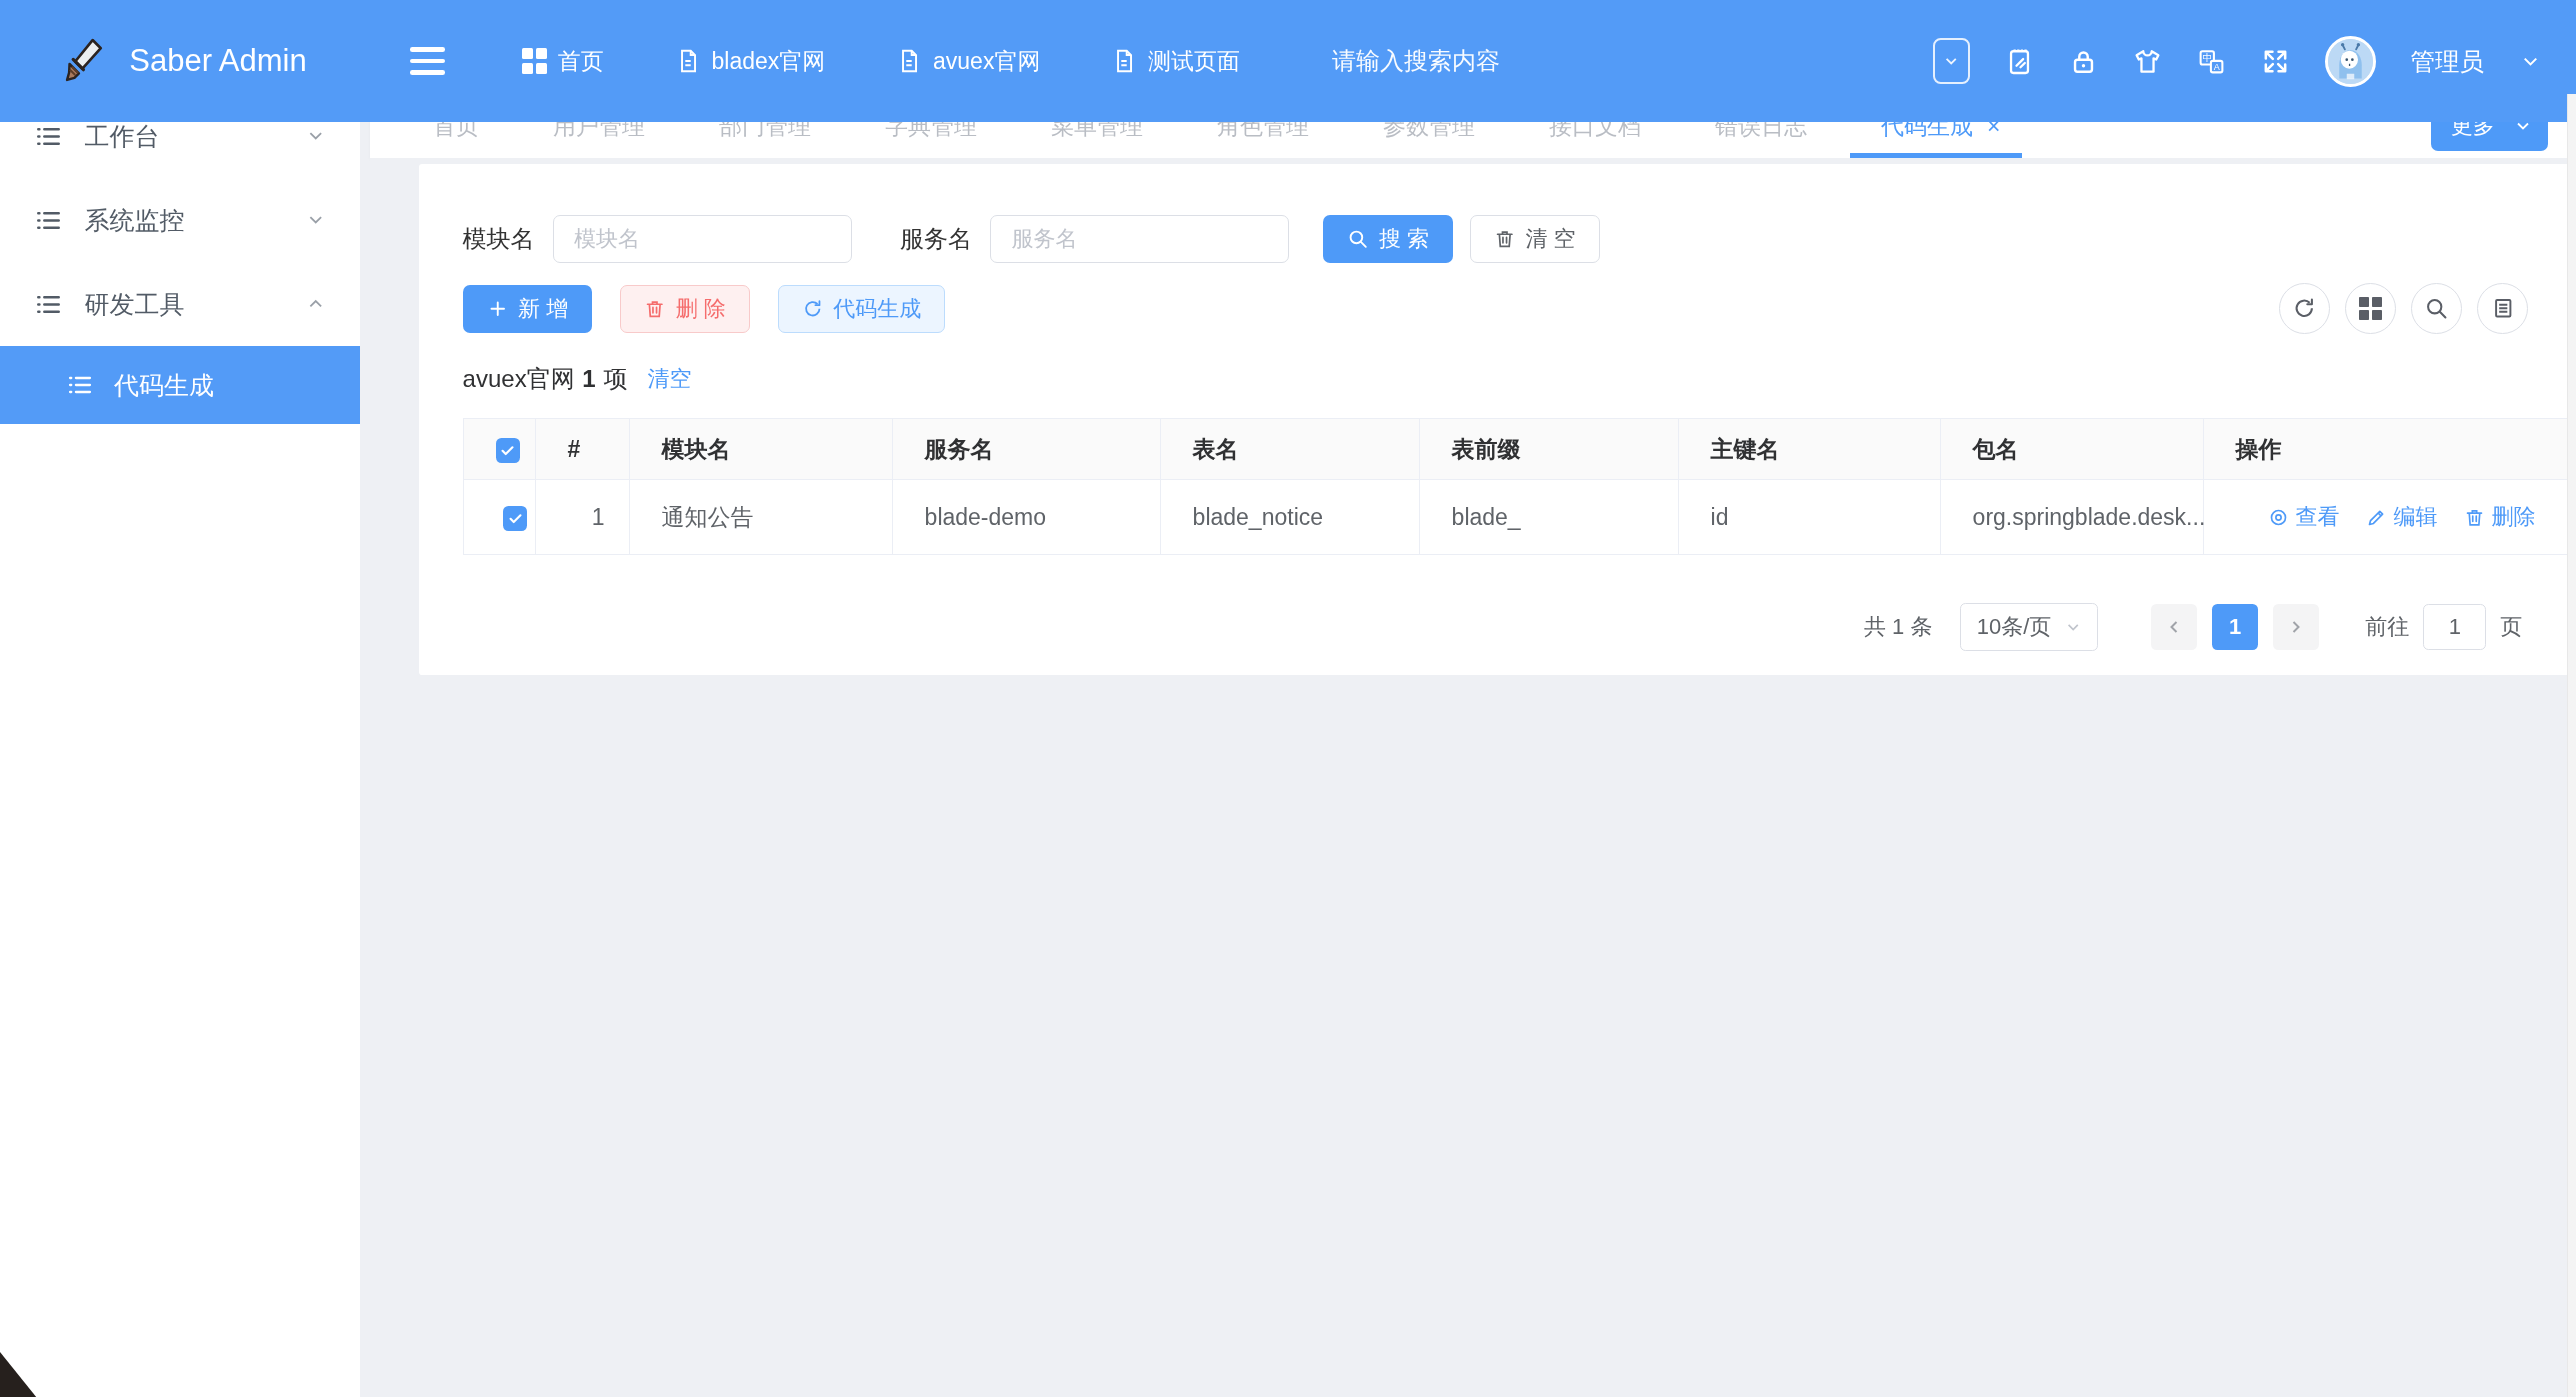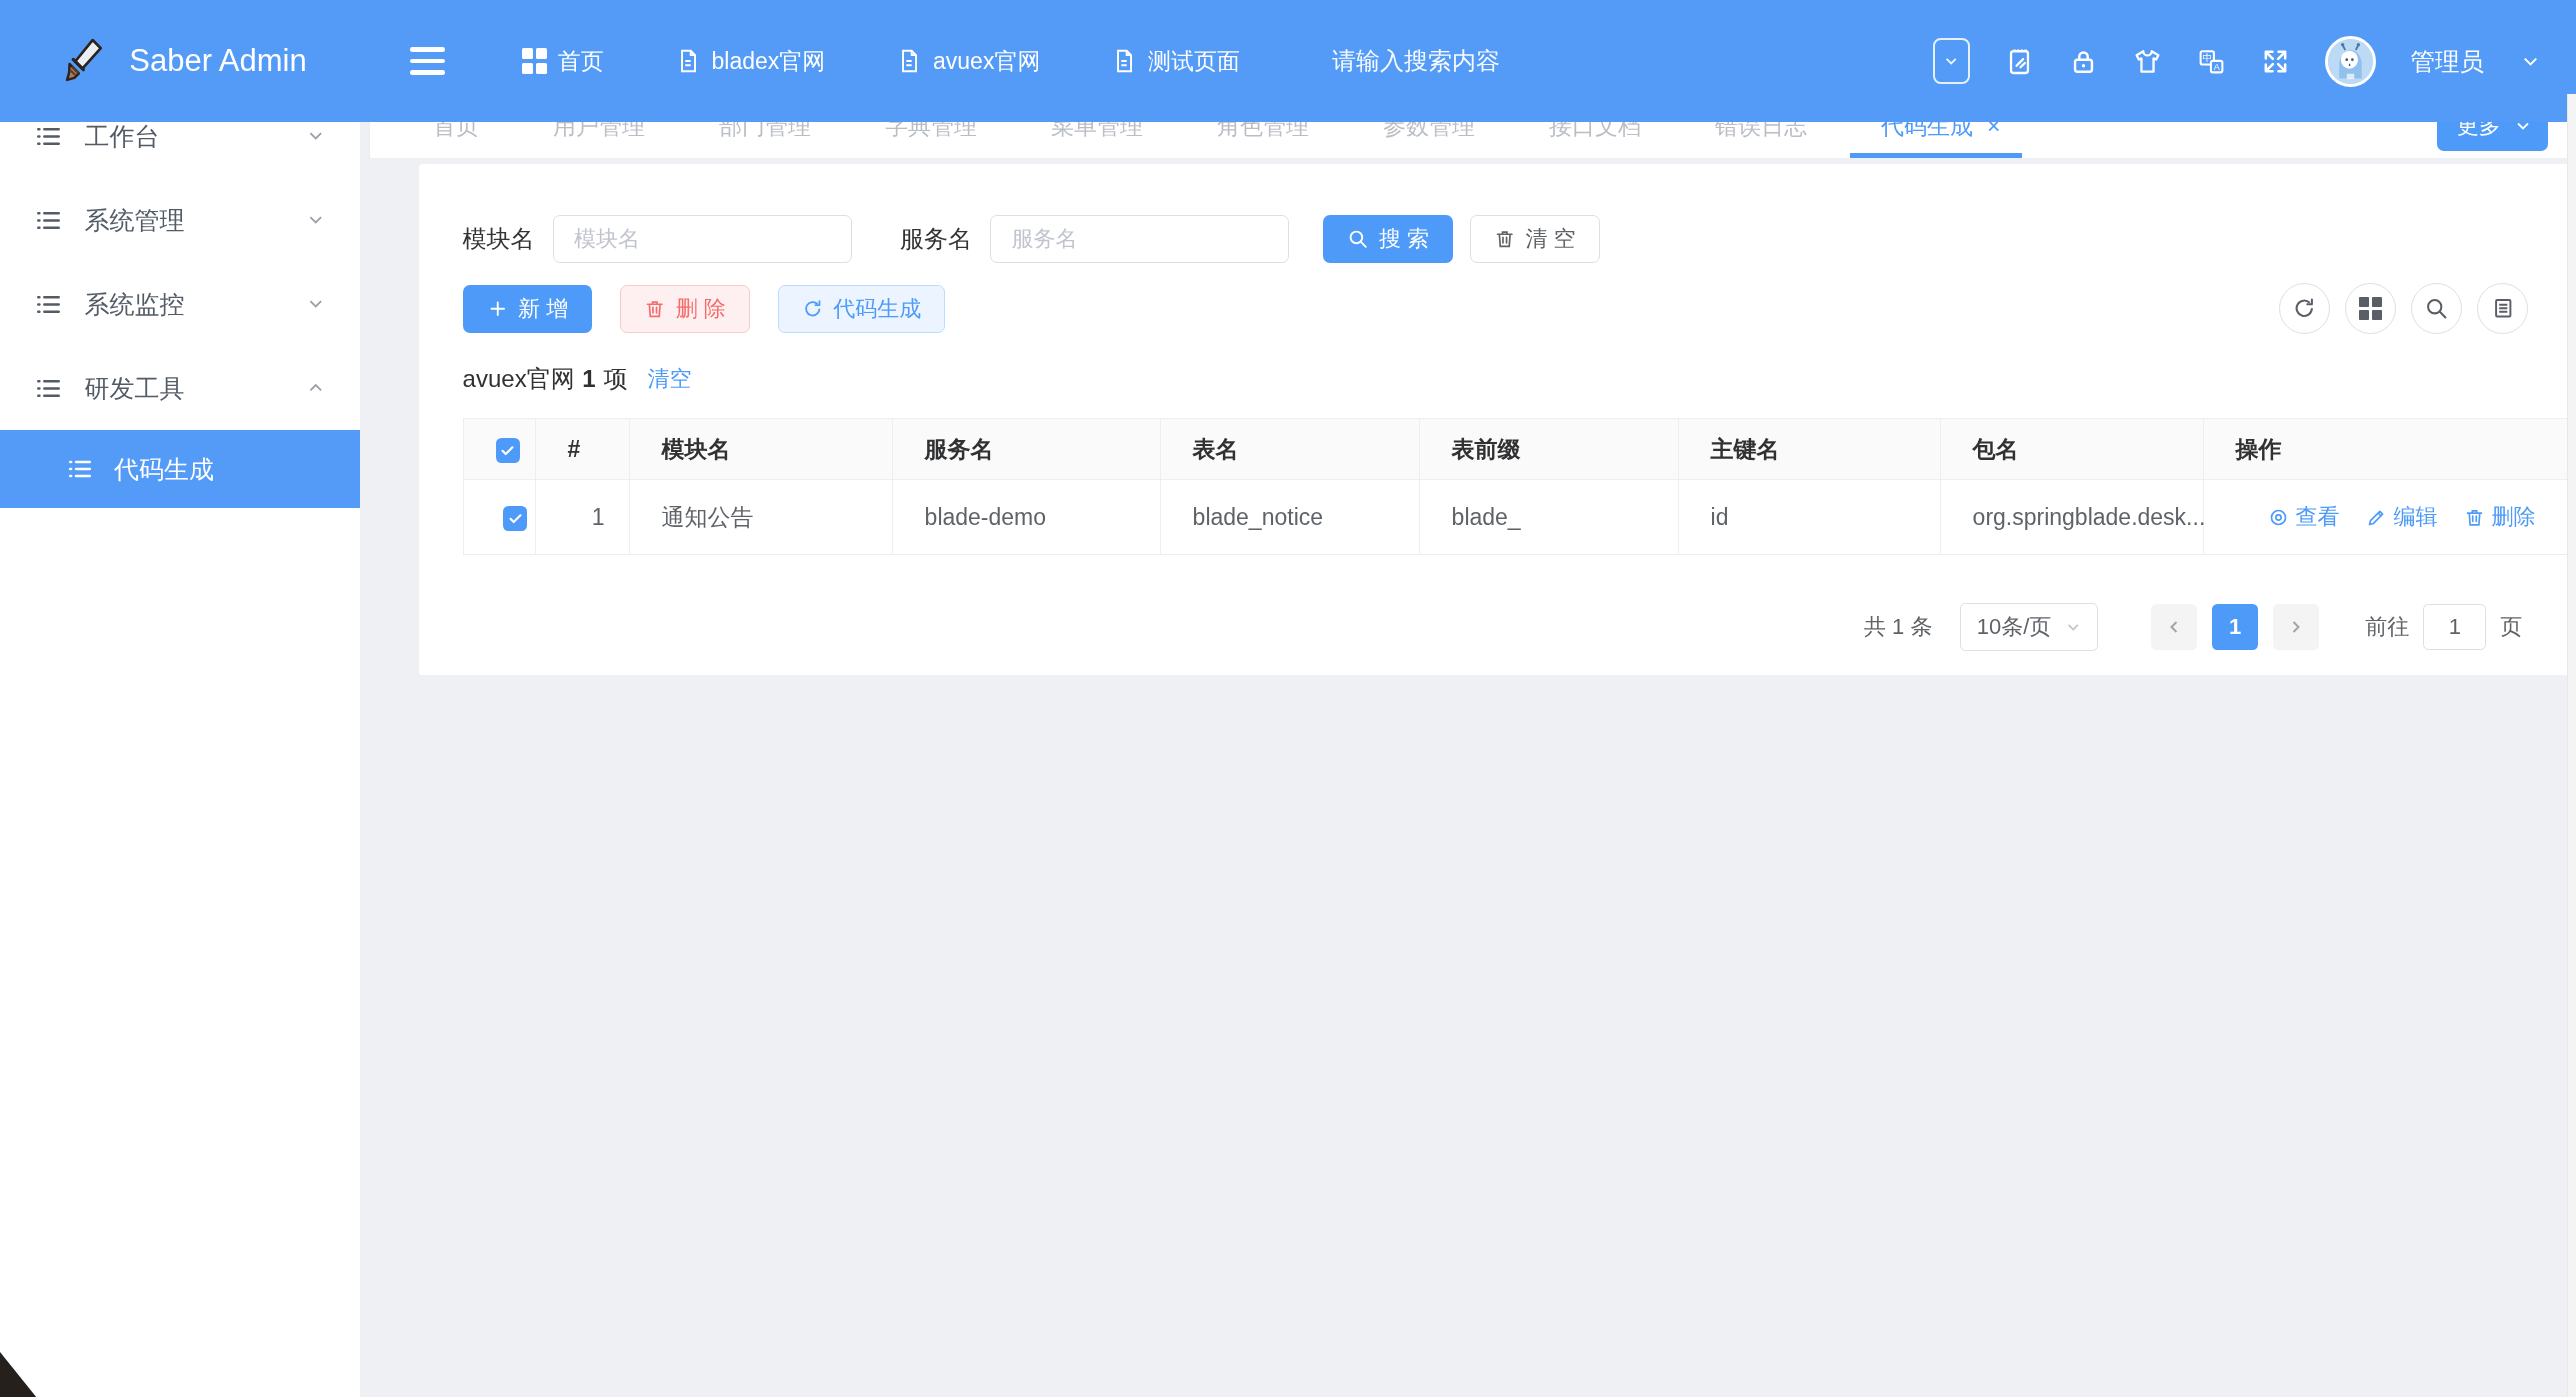--- a/index.html
+++ b/index.html
@@ -50,21 +50,21 @@
   .submenu-item .list-ico{width:28px;height:28px;margin-right:20px;}
   .corner-artifact{position:absolute;left:0;bottom:0;width:37px;height:46px;background:#26201d;clip-path:polygon(0 0,0 100%,100% 100%);}
 
   
   .main{position:absolute;left:370px;top:94px;right:0;bottom:0;display:flex;flex-direction:column;}
   .tabbar{height:64px;background:#fff;display:flex;align-items:stretch;padding-left:26px;position:relative;flex-shrink:0;box-shadow:0 1.5px 3.1px rgba(0,0,0,.03);}
   .tab{display:flex;align-items:center;margin:0 37px;font-size:23px;color:var(--text-light);cursor:pointer;position:relative;white-space:nowrap;}
   .tab.active{color:var(--primary);}
   .tab.active::after{content:"";position:absolute;left:-31px;right:-21.5px;bottom:0;height:5.4px;background:var(--primary);}
   .tab-close{margin-left:14px;font-size:23px;line-height:1;cursor:pointer;}
-  .more-btn{position:absolute;right:28px;top:50%;transform:translateY(-50%);background:var(--primary);border:none;color:#fff;font-size:22px;padding:10px 15.3px 10px 20px;border-radius:7px;display:flex;align-items:center;gap:12px;cursor:pointer;font-family:inherit;}
+  .more-btn{position:absolute;right:28px;top:50%;transform:translateY(-50%);background:var(--primary);border:none;color:#fff;font-size:22px;padding:10px 15.3px 10px 20px;border-radius:7px;display:flex;align-items:center;gap:18px;cursor:pointer;font-family:inherit;}
   .more-btn svg{width:20px;height:20px;}
 
   .content{flex:1;background:var(--content-bg);padding:6.1px 4.6px;position:relative;}
   .card{background:#fff;border-radius:3.1px;height:511px;padding:51px 43px 0 44px;position:relative;margin-left:44px;}
 
   
   .filter-row{display:flex;align-items:center;font-size:24px;color:#333;}
   .f-label{margin-right:18.4px;white-space:nowrap;}
   .text-input{width:299px;height:48px;border:1.5px solid var(--border);border-radius:7px;font-size:22px;padding:0 20px;color:var(--text);outline:none;font-family:inherit;}
   .text-input::placeholder{color:#c0c4cc;}
@@ -224,29 +224,20 @@
     </div>
   </div>
 </header>
 
 <aside class="sidebar">
   <div class="menu-item">
     <svg class="list-ico" viewBox="0 0 24 24" fill="none" stroke="currentColor" stroke-width="2" stroke-linecap="round">
         <path d="M8.5 6h12M8.5 12h12M8.5 18h12M3.5 6h1M3.5 12h1M3.5 18h1"></path>
       </svg>
     <span>工作台</span>
-    <svg class="chev" viewBox="0 0 24 24" fill="none" stroke="currentColor" stroke-width="2">
-        <path d="M6 9l6 6 6-6"></path>
-      </svg>
-  </div>
-  <div class="menu-item">
-    <svg class="list-ico" viewBox="0 0 24 24" fill="none" stroke="currentColor" stroke-width="2" stroke-linecap="round">
-        <path d="M8.5 6h12M8.5 12h12M8.5 18h12M3.5 6h1M3.5 12h1M3.5 18h1"></path>
-      </svg>
-    <span>系统管理</span>
     <svg class="chev" viewBox="0 0 24 24" fill="none" stroke="currentColor" stroke-width="2">
         <path d="M6 9l6 6 6-6"></path>
       </svg>
   </div>
   <div class="menu-item">
     <svg class="list-ico" viewBox="0 0 24 24" fill="none" stroke="currentColor" stroke-width="2" stroke-linecap="round">
         <path d="M8.5 6h12M8.5 12h12M8.5 18h12M3.5 6h1M3.5 12h1M3.5 18h1"></path>
       </svg>
     <span>系统监控</span>
     <svg class="chev" viewBox="0 0 24 24" fill="none" stroke="currentColor" stroke-width="2">

